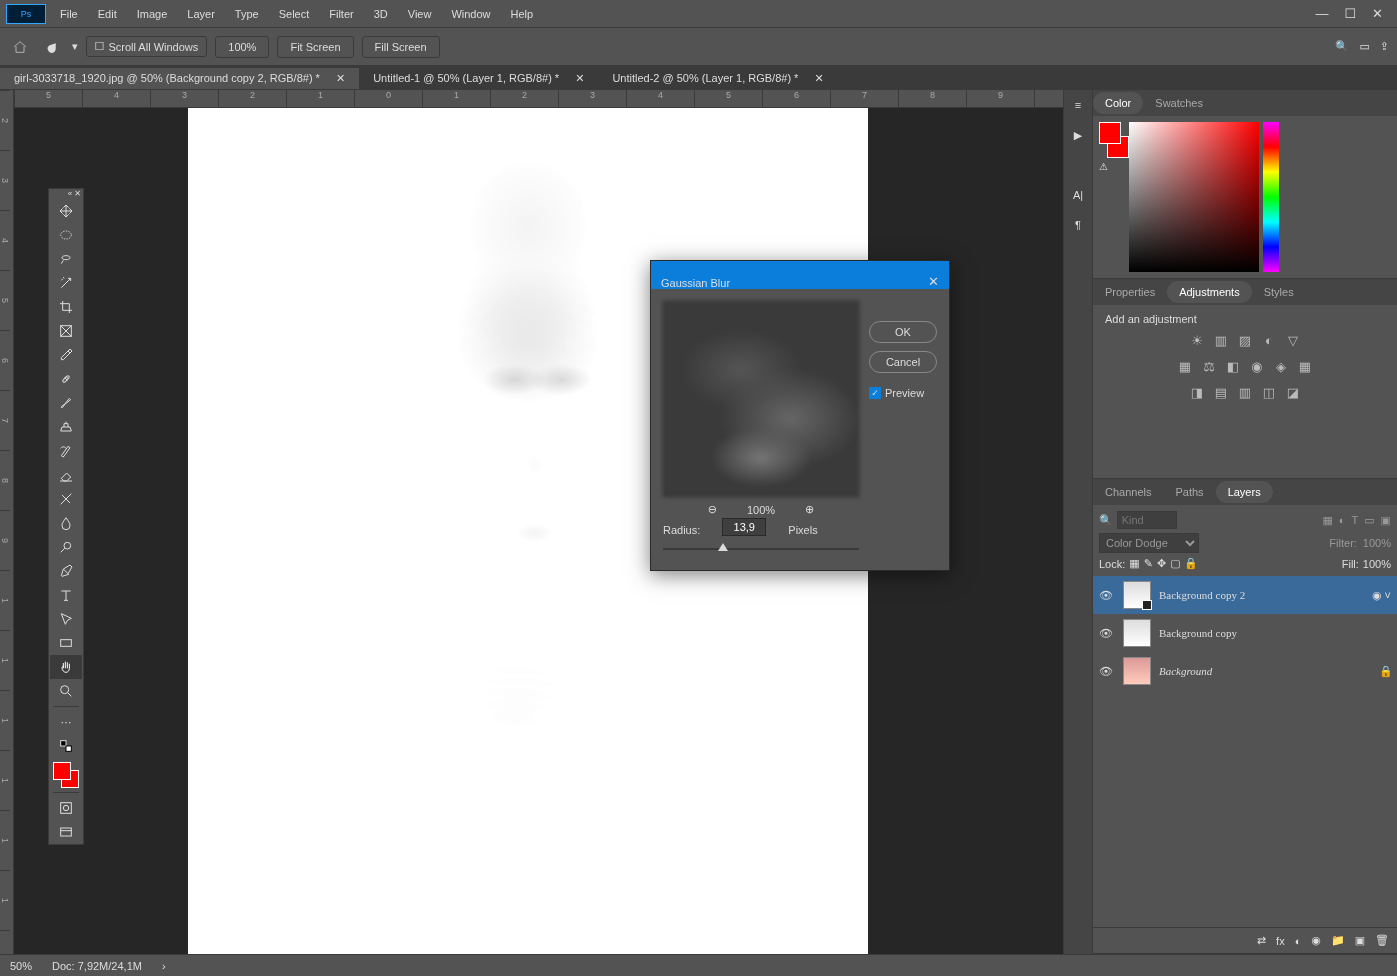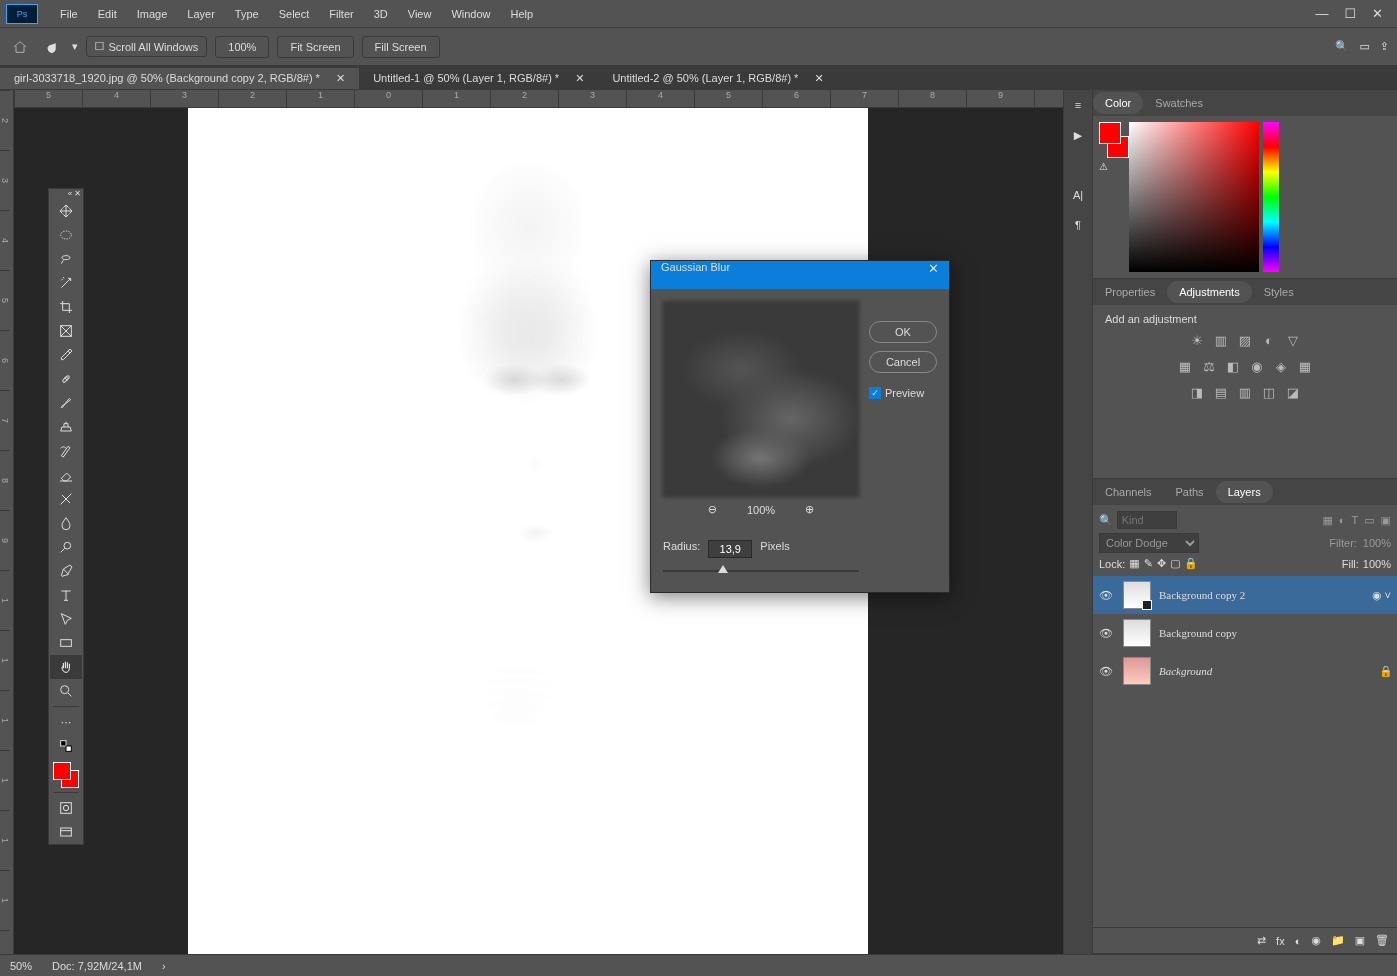--- a/index.html
+++ b/index.html
@@ -1,20 +1,20 @@
 <!DOCTYPE html>
 <html><head>
 <meta charset="utf-8">
 <style>
 * { margin:0; padding:0; box-sizing:border-box; font-family: Tahoma, Arial, sans-serif; font-size:11px; color:#ddd; user-select:none; }
 body { background:#535353; width:1397px; height:976px; overflow:hidden; position:relative; }
 
 
 .menubar { height:28px; background:#535353; display:flex; align-items:center; padding:0 6px; border-bottom:1px solid #3a3a3a; }
-.ps-logo { width:32px; height:20px; background:#001e36; border:1px solid #31a8ff; display:flex; align-items:center; justify-content:center; font-size:9px; font-weight:normal; color:#31a8ff; margin-right:12px; }
+.ps-logo { width:40px; height:20px; background:#001e36; border:1px solid #31a8ff; display:flex; align-items:center; justify-content:center; font-size:9px; font-weight:normal; color:#31a8ff; margin-right:4px; }
 .menu-item { padding:4px 10px; cursor:pointer; }
 .window-controls { margin-left:auto; display:flex; gap:16px; padding-right:8px; }
 .window-controls span { cursor:pointer; font-size:13px; }
 
 
 .optionsbar { height:38px; background:#535353; display:flex; align-items:center; padding:0 8px; border-bottom:1px solid #3a3a3a; gap:8px; }
 .home-icon, .hand-icon-opt { width:24px; height:24px; display:flex; align-items:center; justify-content:center; cursor:pointer; }
 .opt-check { display:flex; align-items:center; gap:4px; border:1px solid #3a3a3a; padding:3px 8px; border-radius:3px; }
 .opt-btn { border:1px solid #3a3a3a; border-radius:3px; padding:4px 12px; cursor:pointer; }
 .opt-right { margin-left:auto; display:flex; gap:10px; align-items:center; }
@@ -98,32 +98,32 @@
 .layer-thumb { width:28px; height:28px; background:#fff; border:1px solid #888; position:relative; }
 .layer-thumb.face { background:linear-gradient(#ddd,#fff); }
 .layer-thumb.orig { background:linear-gradient(#d99,#fcb); }
 .layer-thumb .smart { position:absolute; bottom:-2px; right:-2px; width:10px; height:10px; background:#222; border:1px solid #fff; }
 .layer-name { flex:1;font-family:Liberation Serif, serif; }
 .layer-lock-ico { width:12px; }
 .layers-footer { height:26px; border-top:1px solid #3a3a3a; display:flex; align-items:center; justify-content:flex-end; gap:10px; padding:0 8px; }
 
 
 .dialog { position:absolute; top:260px; left:650px; width:300px; background:#535353; border:1px solid #2a2a2a; box-shadow:0 4px 20px rgba(0,0,0,0.5); z-index:100; }
-.dialog-title { height:28px; background:#0b7dda; display:flex; align-items:flex-start; padding:0 10px; color:#fff; }
+.dialog-title { height:28px; background:#0b7dda; display:flex; align-items:flex-end; padding:0 10px; color:#fff; }
 .dialog-close { margin-left:auto; cursor:pointer; font-size:13px; }
 .dialog-body { padding:12px; display:flex; gap:10px; }
 .dialog-left { flex:1; }
 .preview-box { width:196px; height:196px; background:
   radial-gradient(ellipse 60px 40px at 40% 35%, #555, transparent),
   radial-gradient(ellipse 70px 50px at 65% 60%, #666, transparent),
   radial-gradient(ellipse 50px 30px at 50% 80%, #777, transparent),
   #3a3a3a; filter:blur(2px); border:1px solid #2a2a2a; }
 .preview-zoom { display:flex; align-items:center; justify-content:center; gap:30px; margin-top:6px; }
 .preview-zoom span { cursor:pointer; }
-.radius-row { display:flex; align-items:flex-start; gap:8px; margin-top:24px; }
+.radius-row { display:flex; align-items:flex-end; gap:22px; margin-top:2px; }
 .radius-row input { width:44px; background:#3f3f3f; border:1px solid #2a2a2a; color:#fff; text-align:center; padding:2px; }
 .slider { position:relative; height:18px; margin-top:4px; }
 .slider-track { position:absolute; top:8px; left:0; right:0; height:2px; background:#3a3a3a; }
 .slider-thumb { position:absolute; top:3px; left:28%; width:0; height:0; border-left:5px solid transparent; border-right:5px solid transparent; border-bottom:8px solid #ddd; }
 .dialog-right { width:76px; display:flex; flex-direction:column; gap:8px;margin-top:20px; }
 .dlg-btn { border:1px solid #888; border-radius:12px; padding:4px 0; text-align:center; cursor:pointer; }
 .dlg-check { display:flex; align-items:center; gap:4px; margin-top:6px; }
 .dlg-check .cb { width:12px; height:12px; background:#0b7dda; display:flex; align-items:center; justify-content:center; font-size:9px; }
 
 

